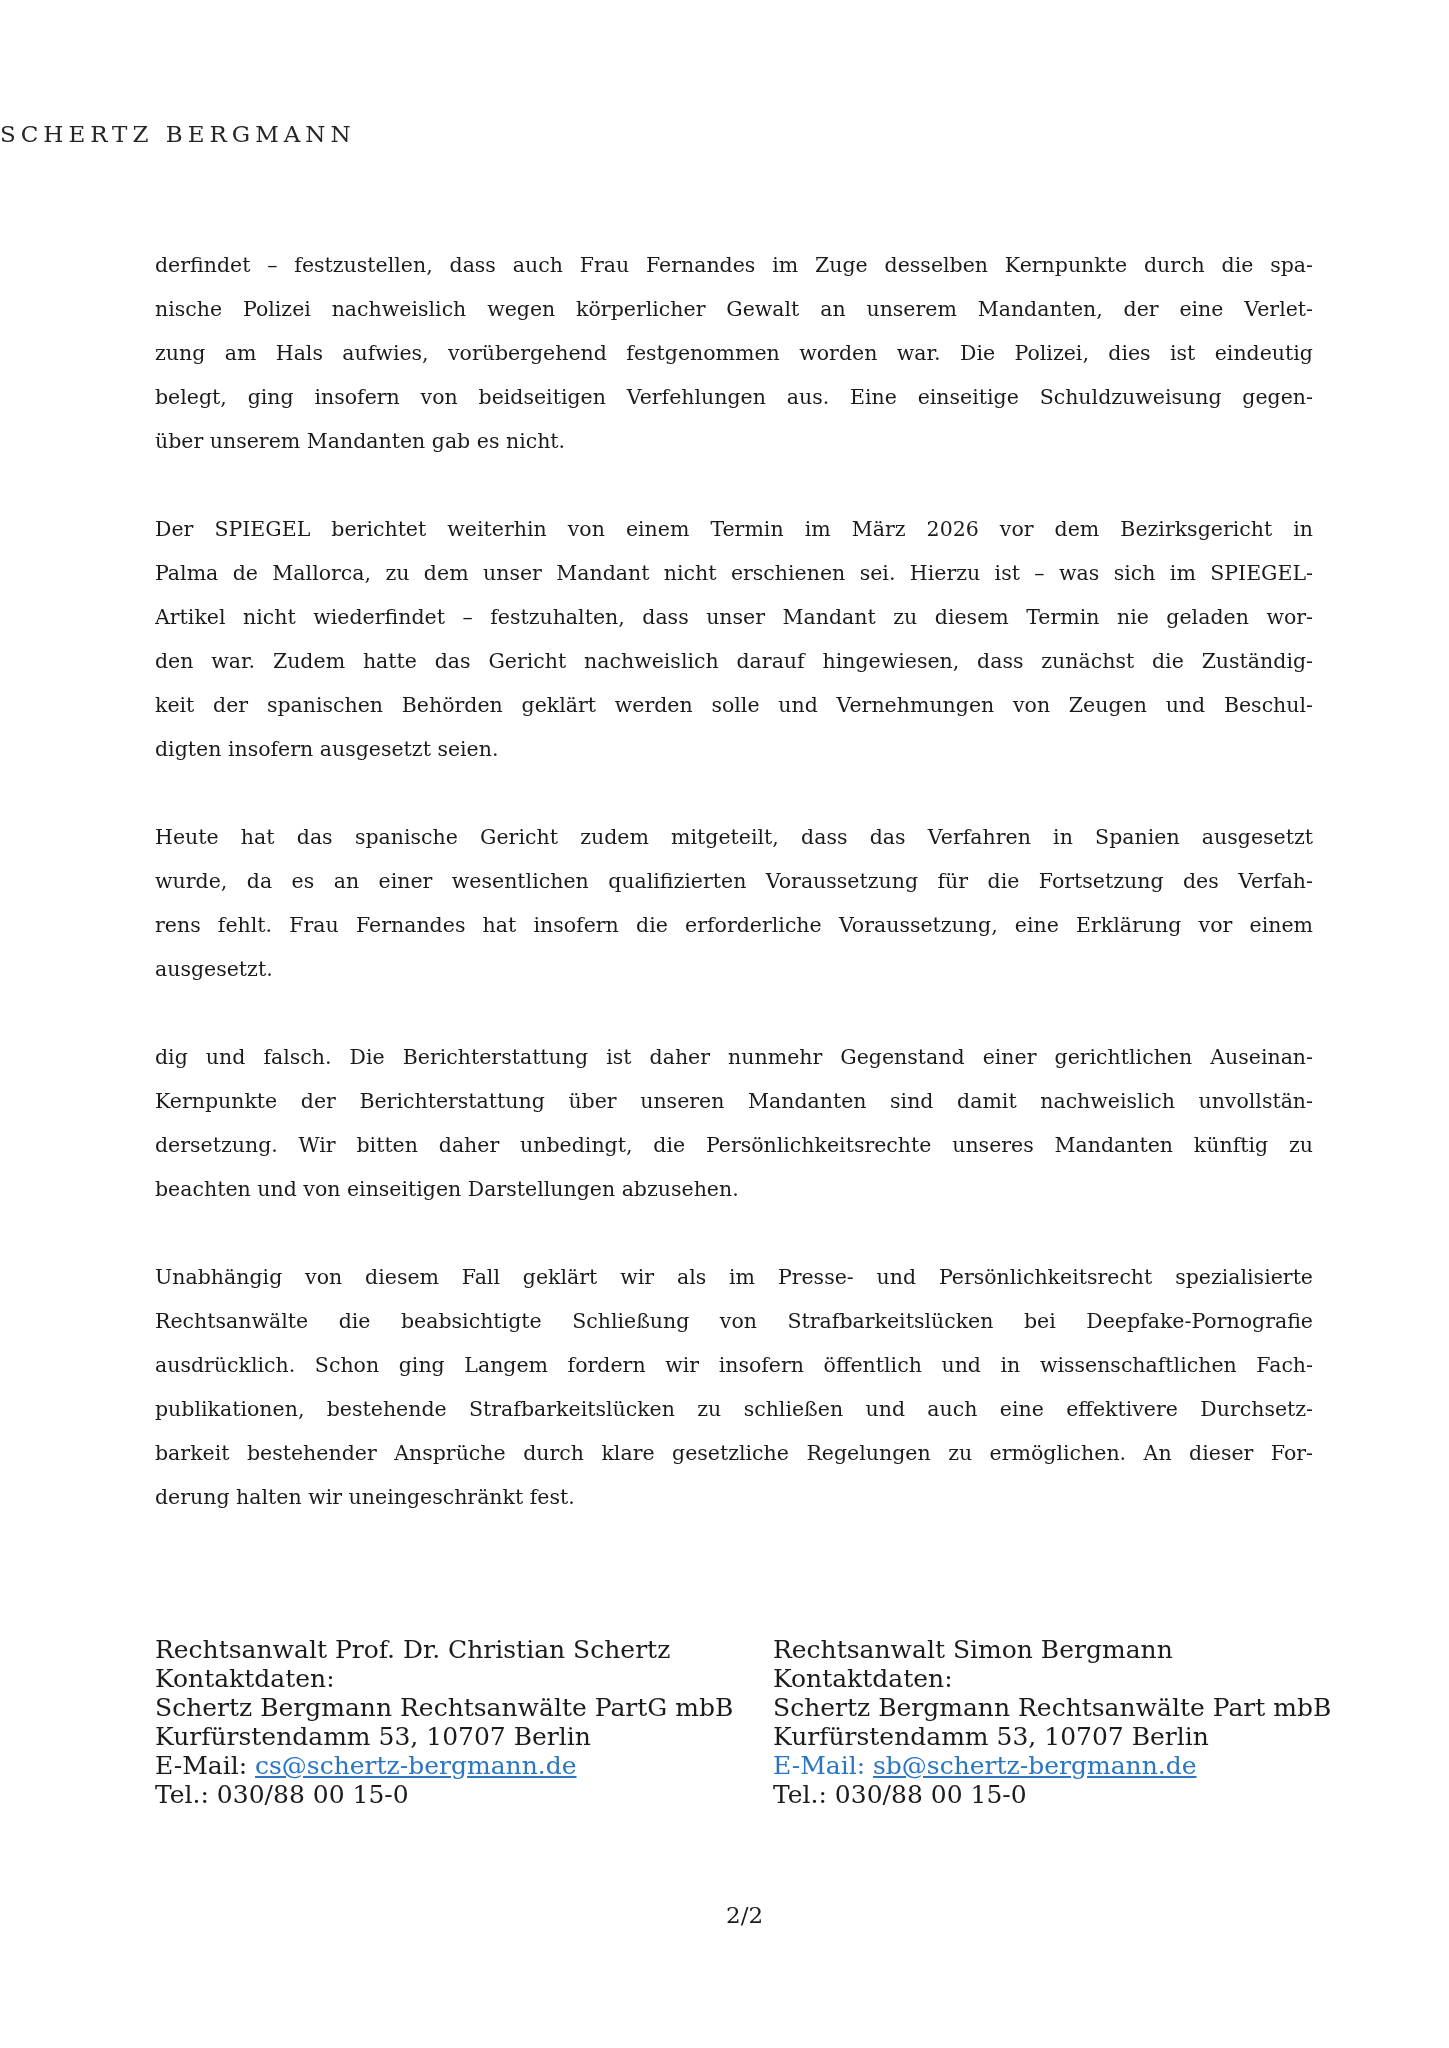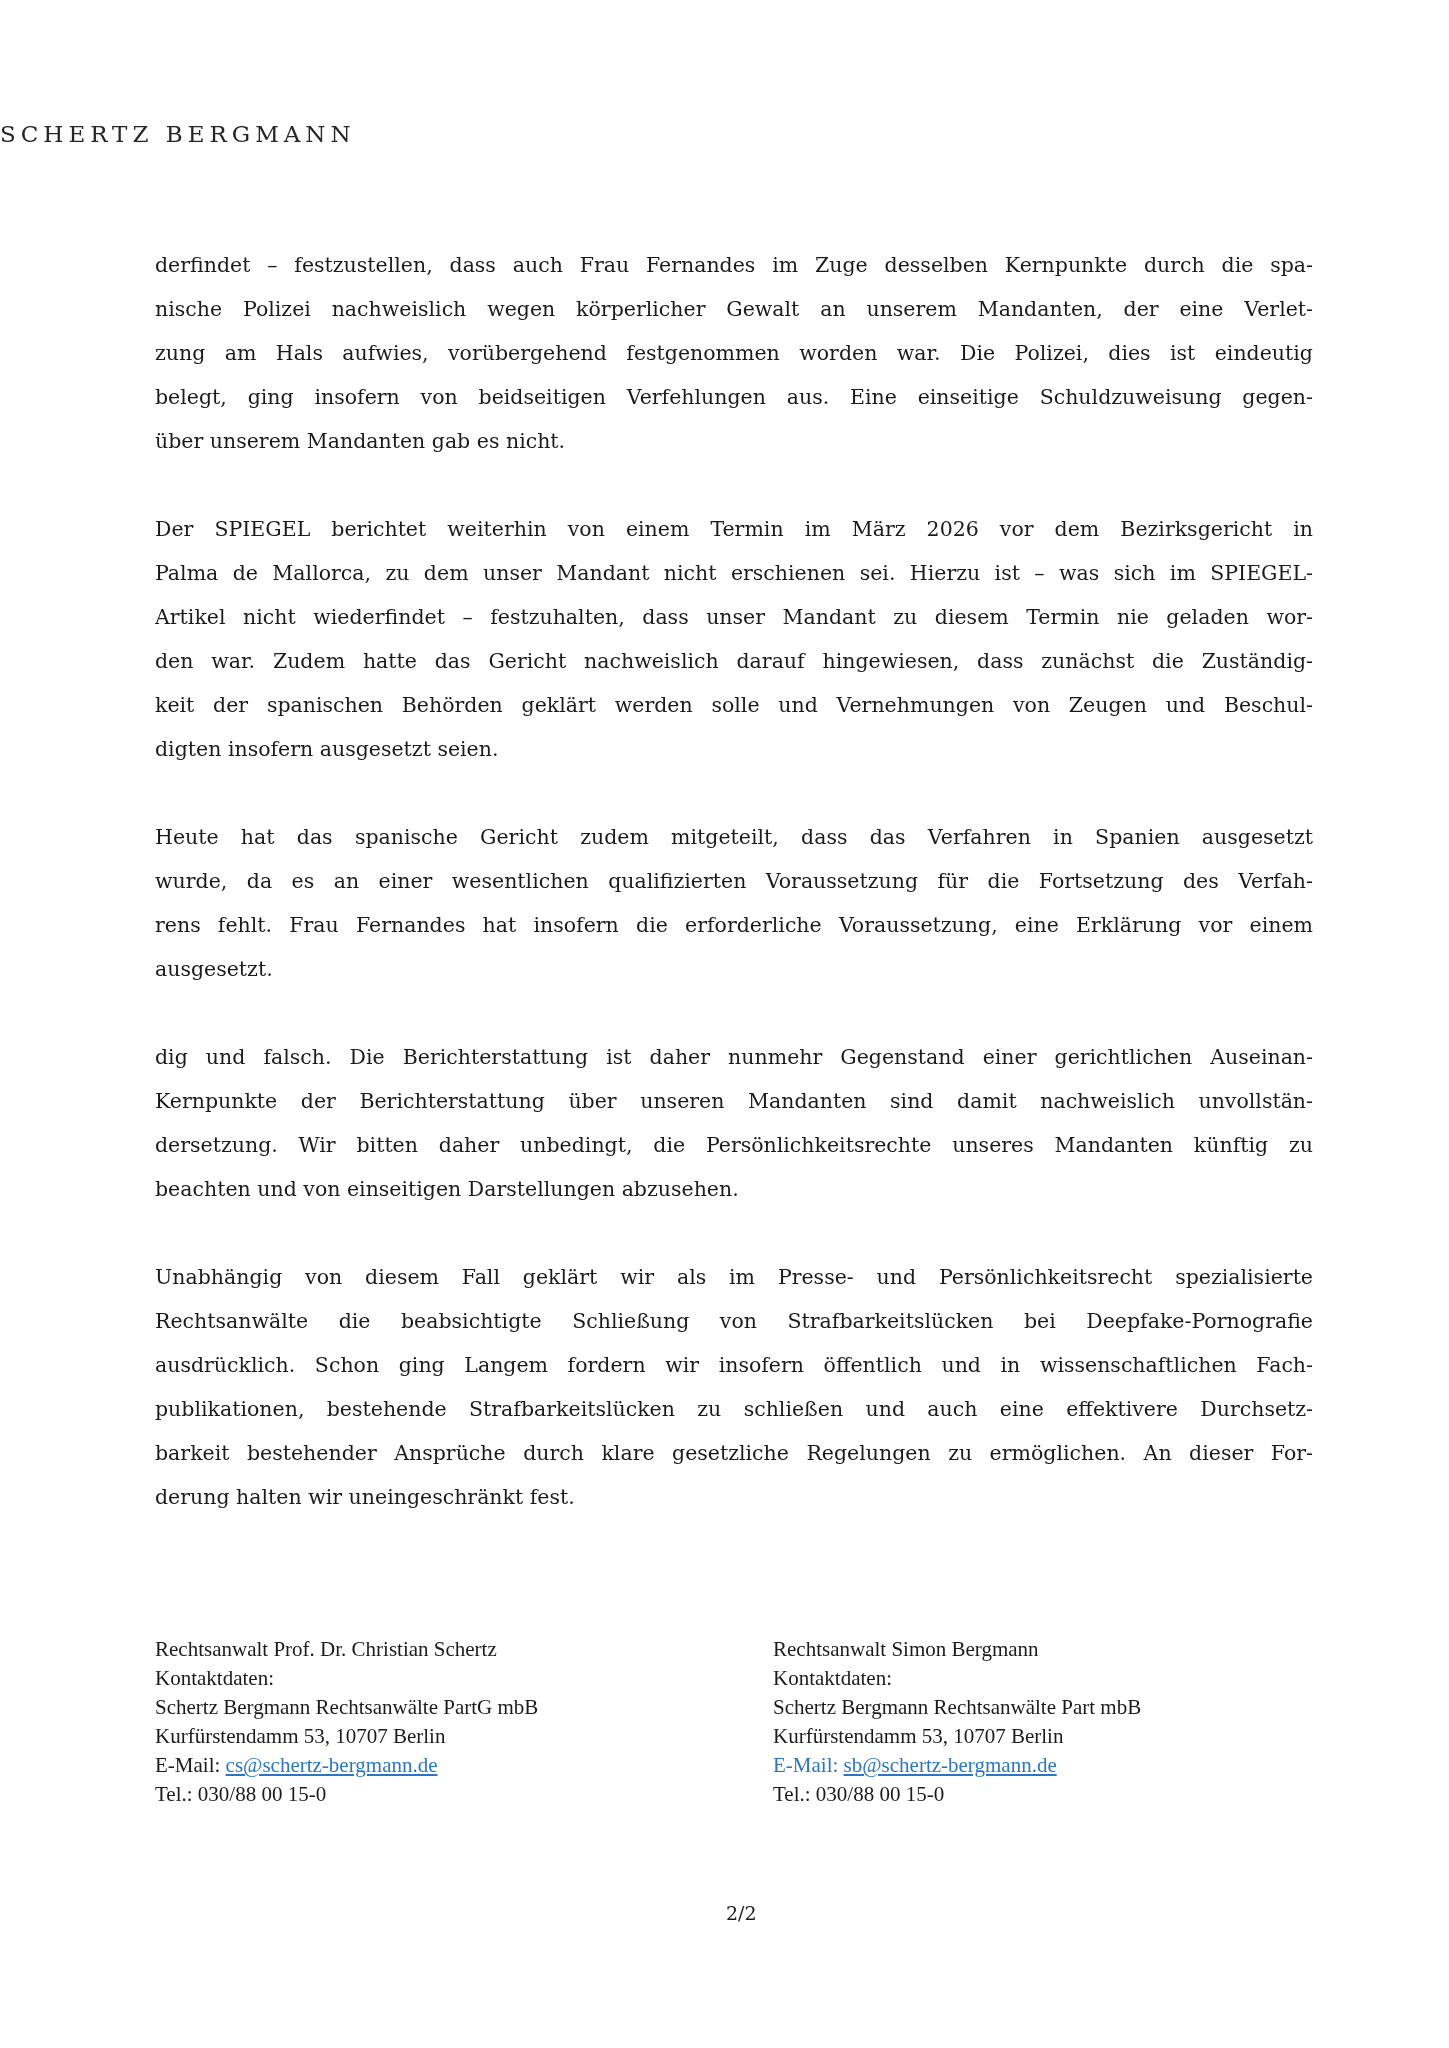--- a/index.html
+++ b/index.html
@@ -39,38 +39,37 @@
     text-align: justify;
   }
   .line.j { text-align-last: justify; }
   .line.j::after { content: ""; display: inline-block; width: 100%; height: 0; }
   .contacts {
     position: absolute;
     top: 1635px;
     left: 155px;
     width: 1158px;
     display: flex;
-    font-size: 21px;
+    font-size: 25px;
     line-height: 29px;
-    font-family: Liberation Serif, serif;
   }
   .contact-col-left  { flex: 0 0 618px; }
   .contact-col-right { flex: 1 1 auto; }
   .contact-line { height: 29px; overflow: hidden; white-space: nowrap; }
   .email-link {
     color: #2b76c2;
     text-decoration: underline;
     cursor: pointer;
   }
   .email-label-blue { color: #2b76c2; }
   .footer-pageno {
     position: absolute;
     top: 1902px;
     left: 726px;
-    font-size: 19px;
+    font-size: 23px;
     color: #1b1b1b;
   }
 </style>
 </head>
 <body>
 
 <div class="page">
 
   <div class="letterhead">SCHERTZ BERGMANN</div>
 

